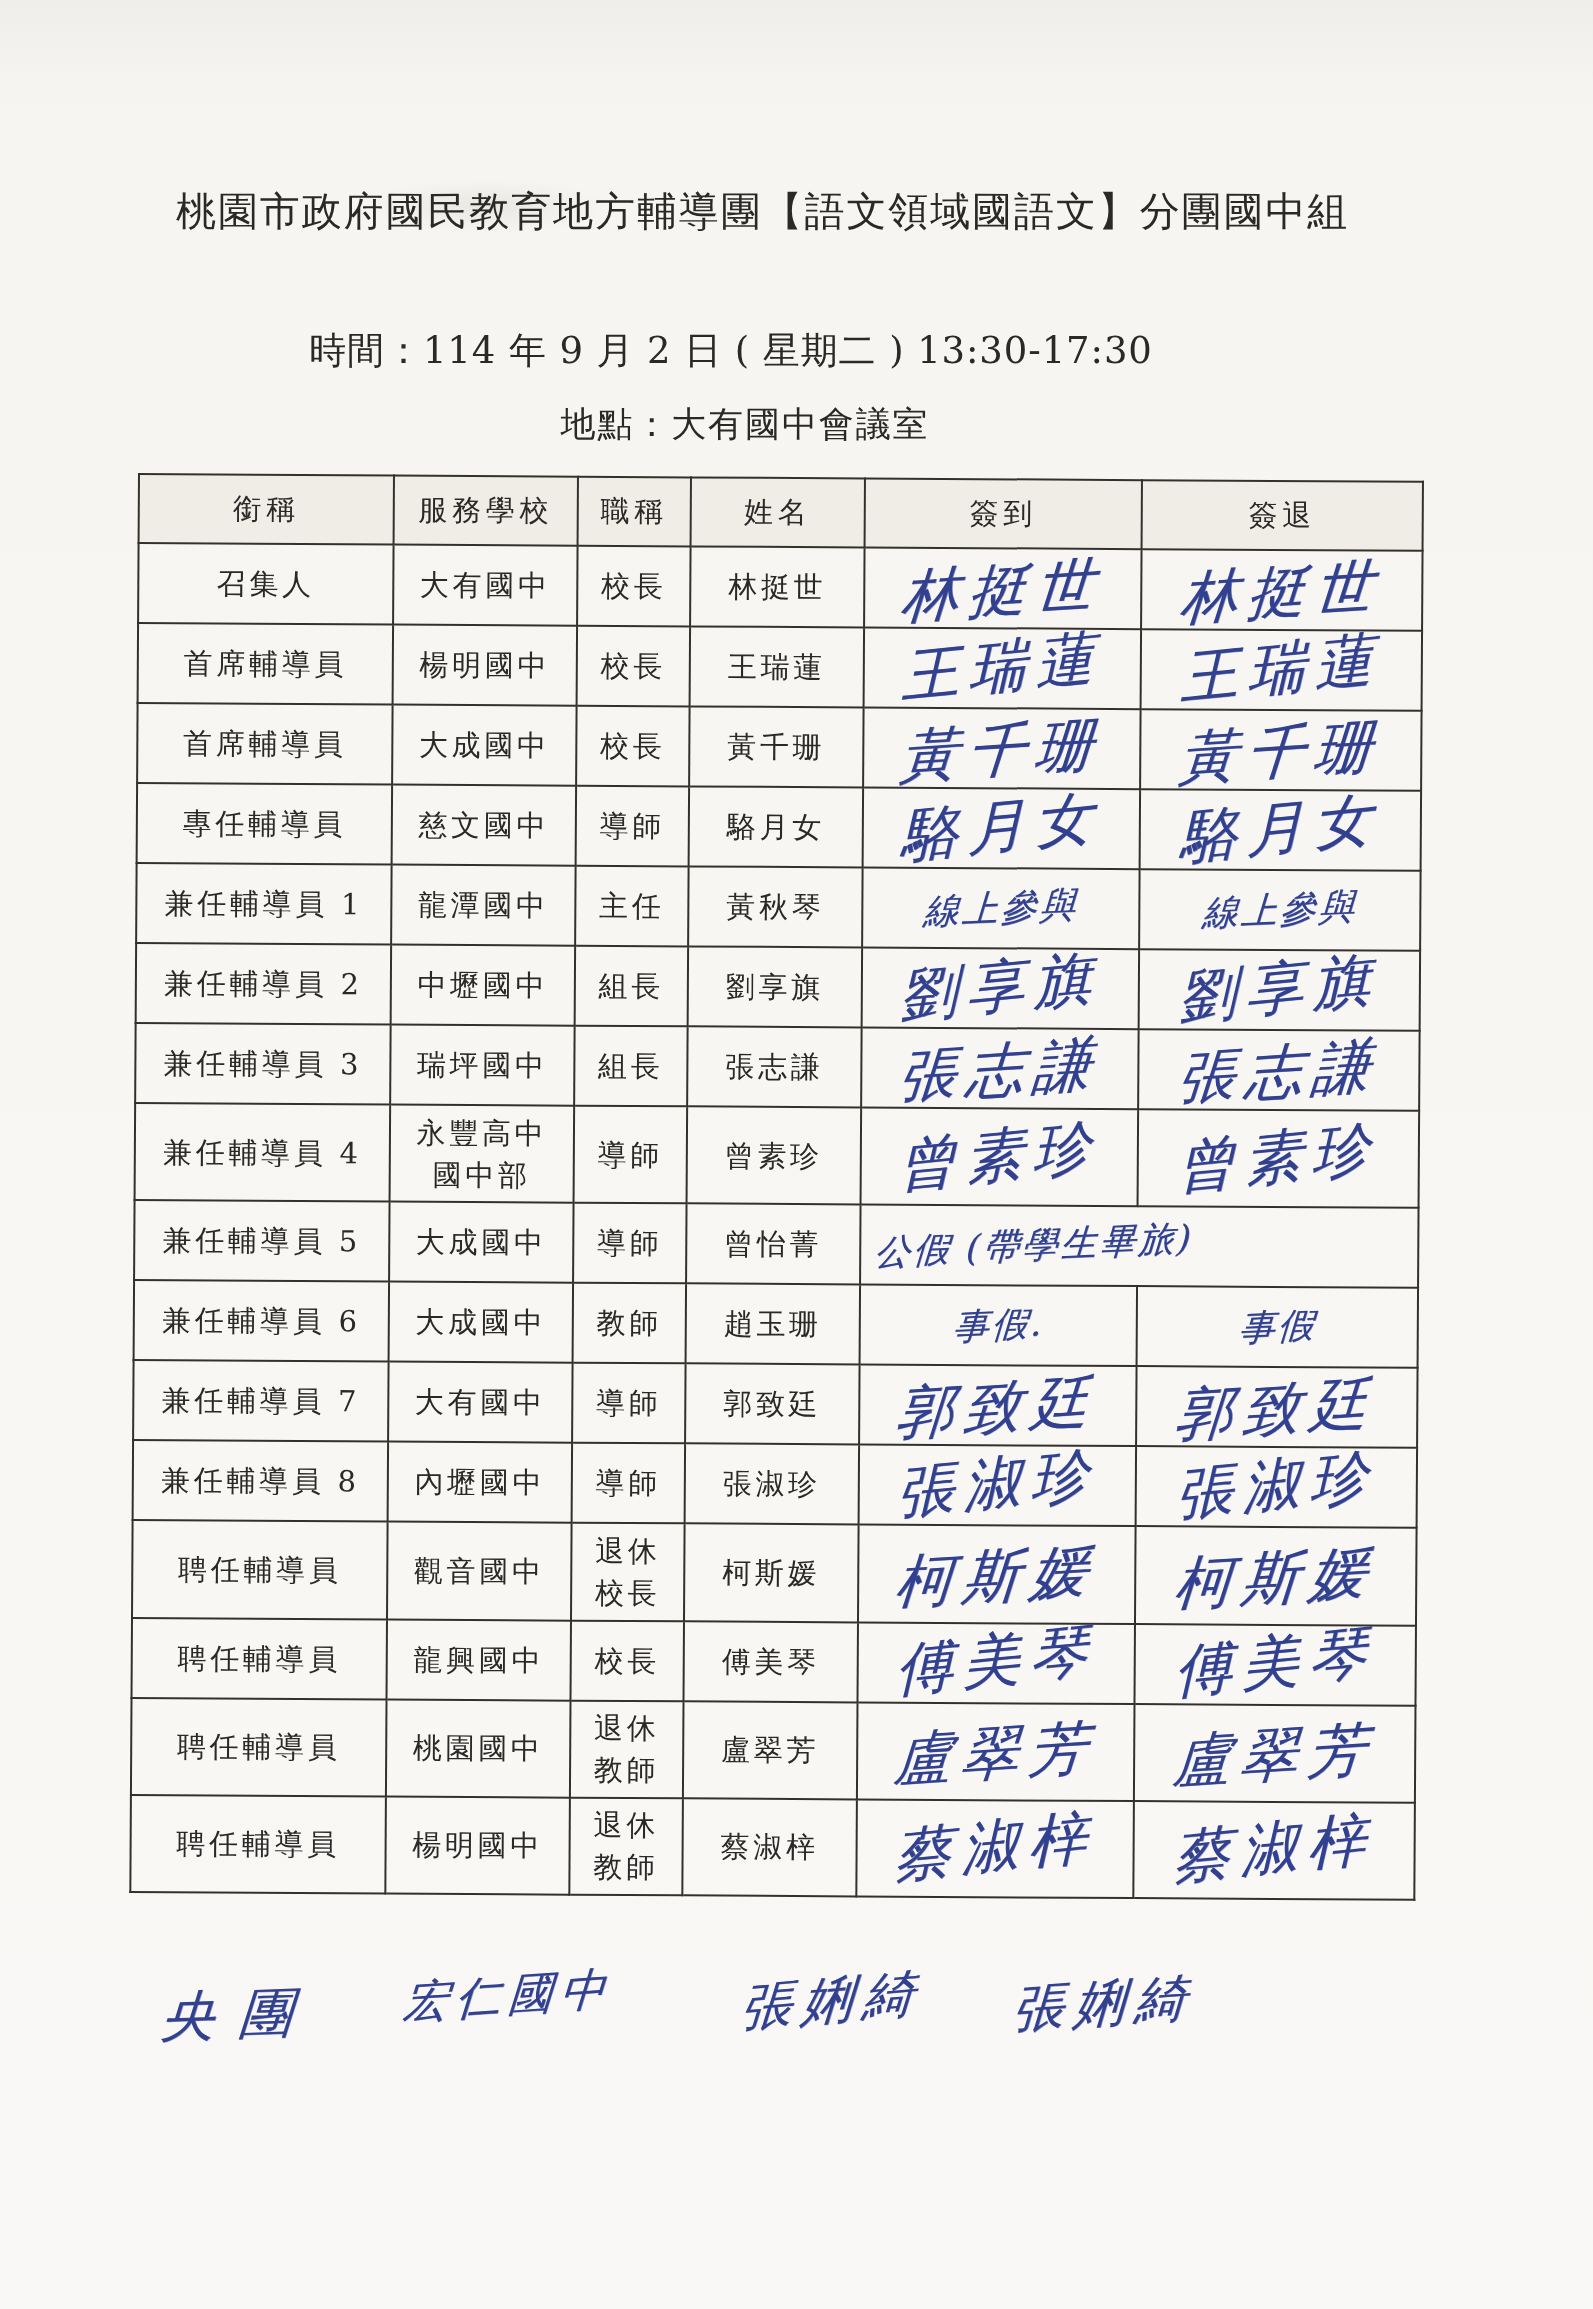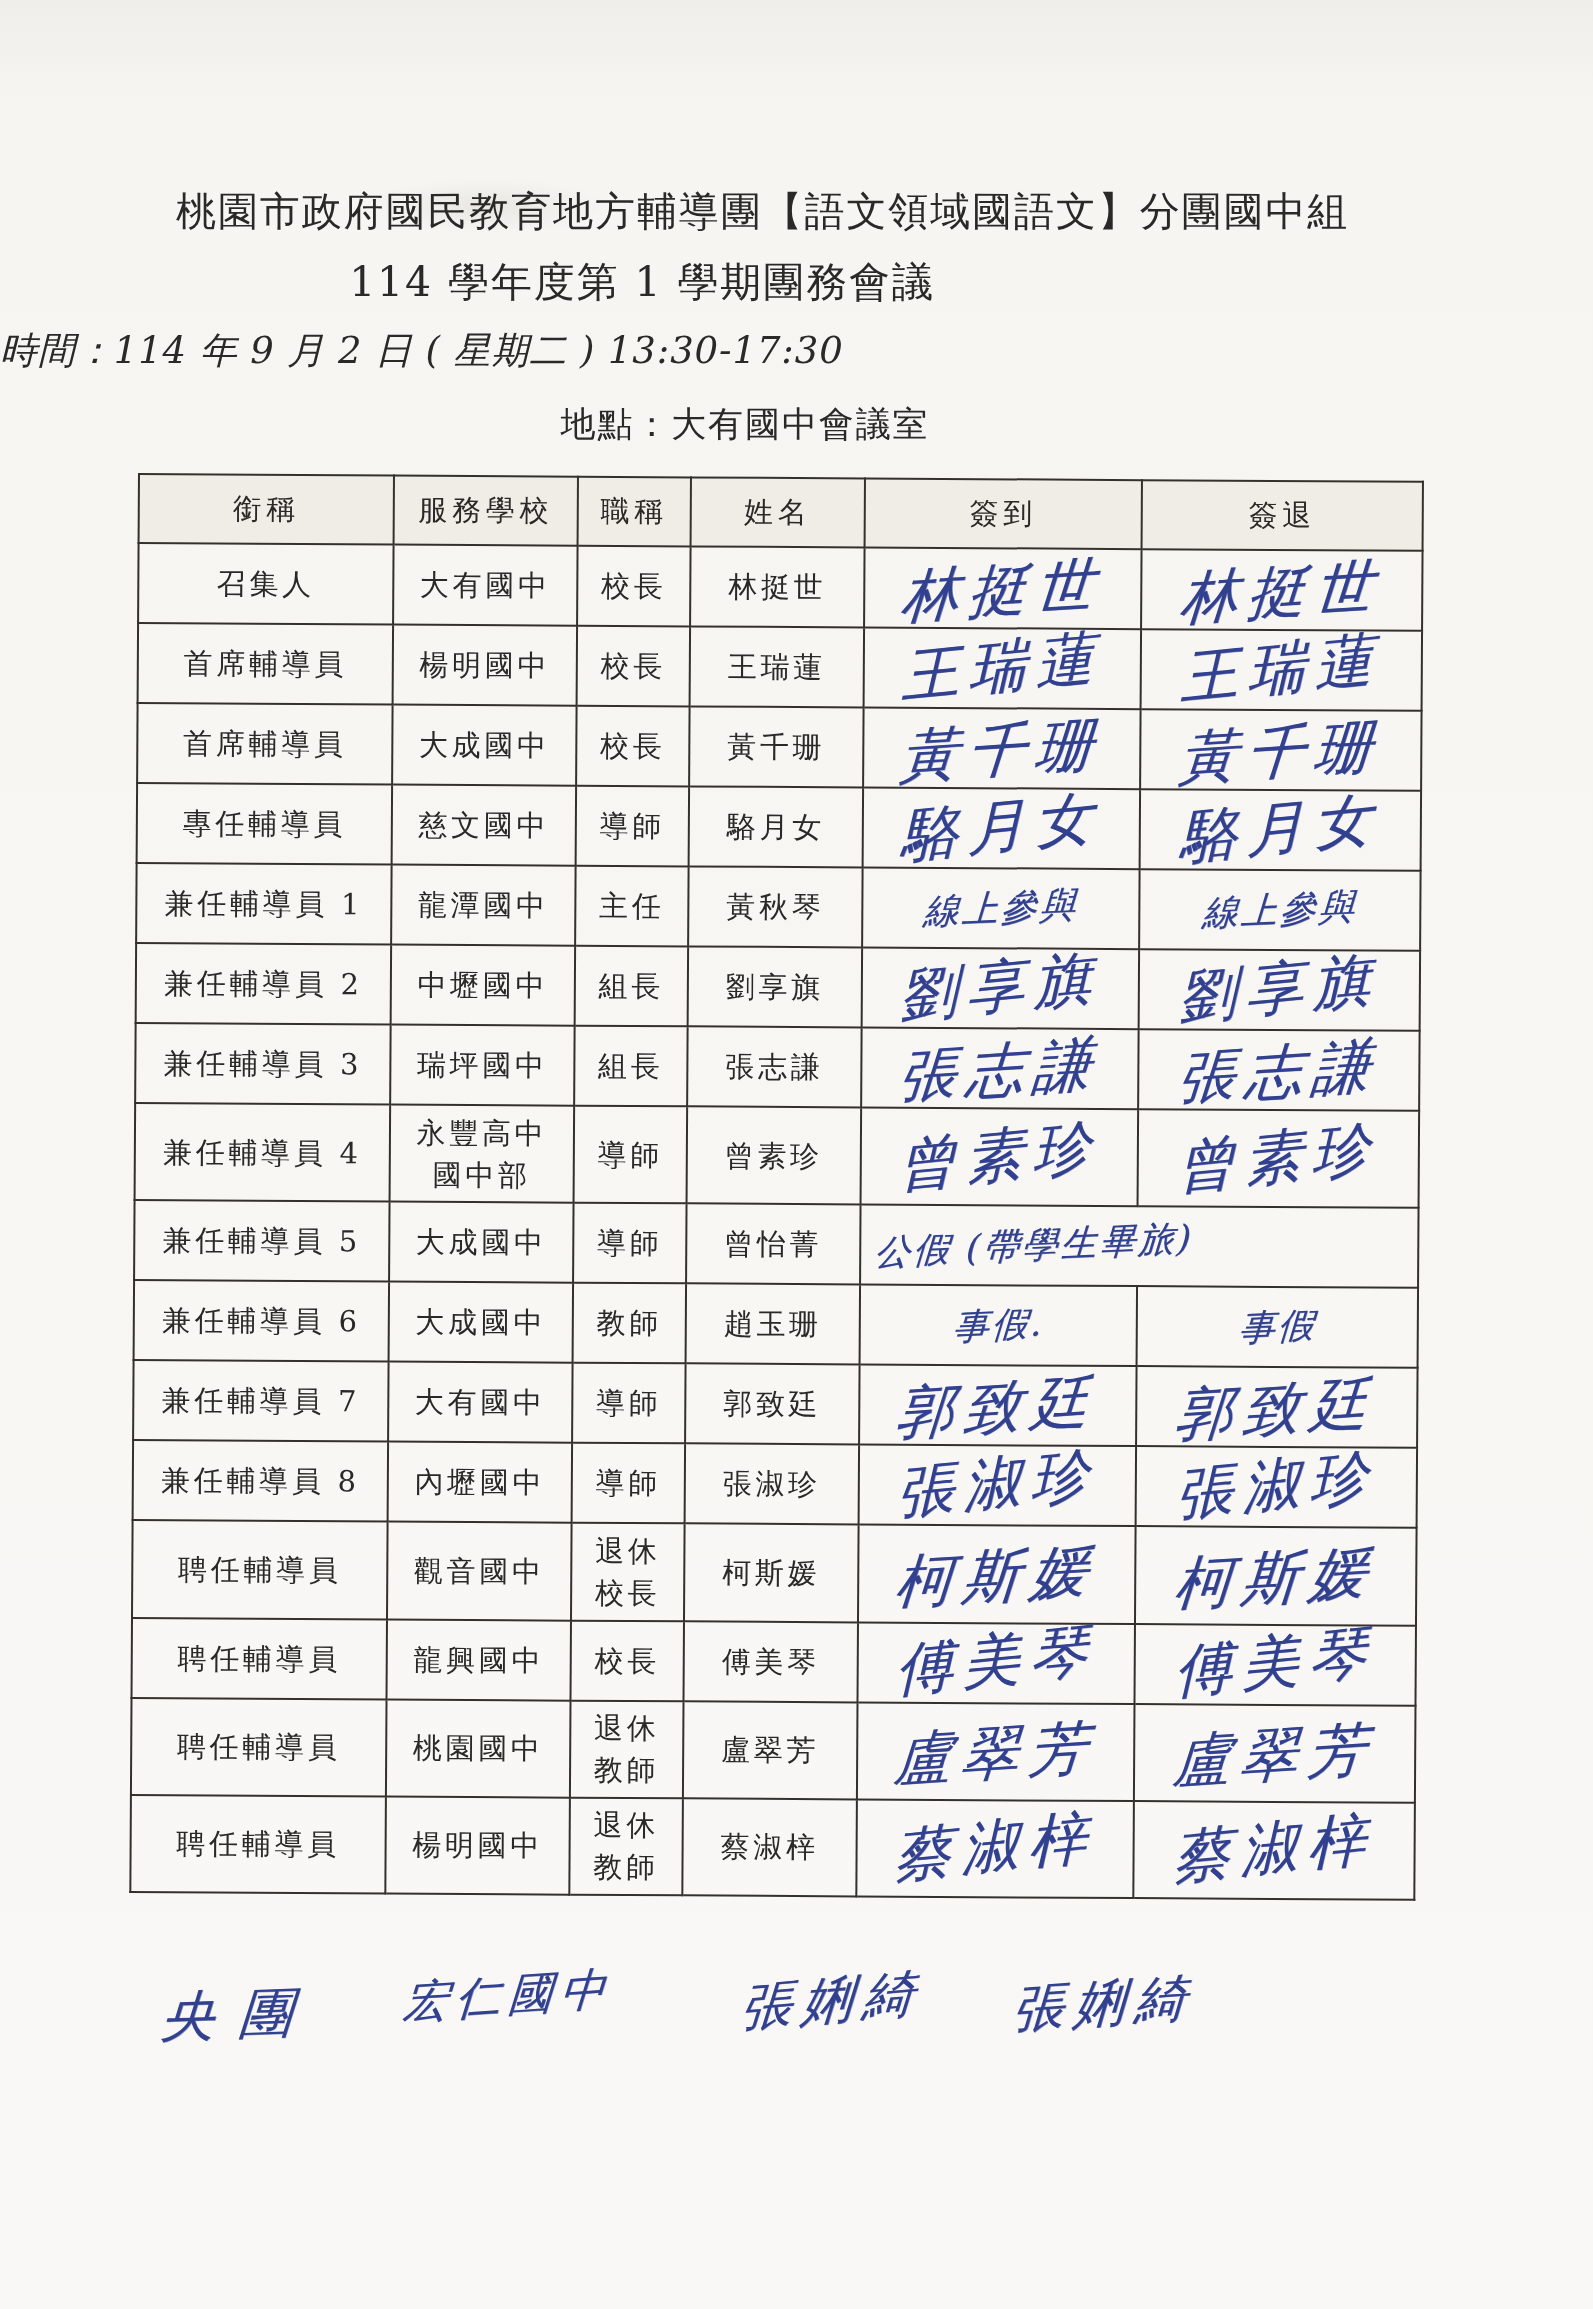--- a/index.html
+++ b/index.html
@@ -9,21 +9,21 @@
     font-family:"DejaVu Serif","Liberation Serif",serif;
     color:#262523;
     overflow:hidden;
   }
   .paper{position:relative;width:1594px;height:2220px;}
 
   
   .h-line{position:absolute;white-space:nowrap;color:#2a2927;}
   .title1{top:184px;left:176px;font-size:40px;letter-spacing:1.9px;}
   .title2{top:255px;left:0;width:1284px;text-align:center;font-size:41px;letter-spacing:1.9px;}
-  .timeline{top:326px;left:0;width:1462px;font-size:37px;letter-spacing:0.9px;font-style:italic;}
+  .timeline{top:326px;left:0;width:1462px;text-align:center;font-size:37px;letter-spacing:0.9px;}
   .locline{top:401px;left:0;width:1418px;text-align:center;font-size:35px;letter-spacing:1.9px;padding-left:36px;}
 
   
   .tablewrap{position:absolute;top:473px;left:138px;transform:rotate(0.35deg);transform-origin:0 0;}
   table{border-collapse:collapse;table-layout:fixed;width:1285px;background:transparent;}
   th,td{border:2.2px solid #34312c;overflow:visible;}
   thead tr{height:69px;}
   th{
     background:#f0ede7;font-weight:normal;font-size:29px;color:#2a2927;
     letter-spacing:4.7px;text-align:center;
@@ -63,21 +63,20 @@
     background:radial-gradient(ellipse at center,rgba(210,205,195,0.35),rgba(210,205,195,0) 70%);
   }
 </style>
 </head>
 <body>
 
 <div class="paper">
   <div class="smudge"></div>
 
   <div class="h-line title1">桃園市政府國民教育地方輔導團【語文領域國語文】分團國中組</div>
-  <div class="h-line title2">114 學年度第 1 學期團務會議</div>
   <div class="h-line timeline">時間：114 年 9 月 2 日 ( 星期二 ) 13:30-17:30</div>
   <div class="h-line locline">地點：大有國中會議室</div>
 
   <div class="tablewrap">
     <table>
       <colgroup>
         <col style="width:255px">
           <col style="width:184px">
           <col style="width:113px">
         <col style="width:174px">

